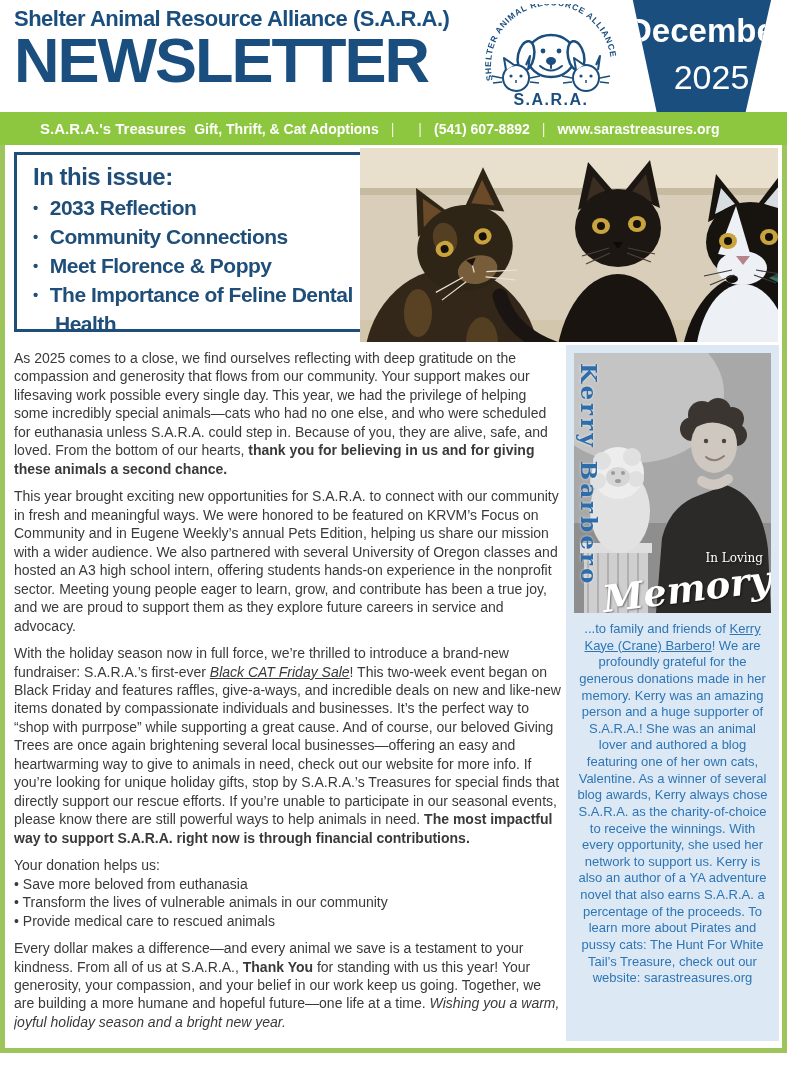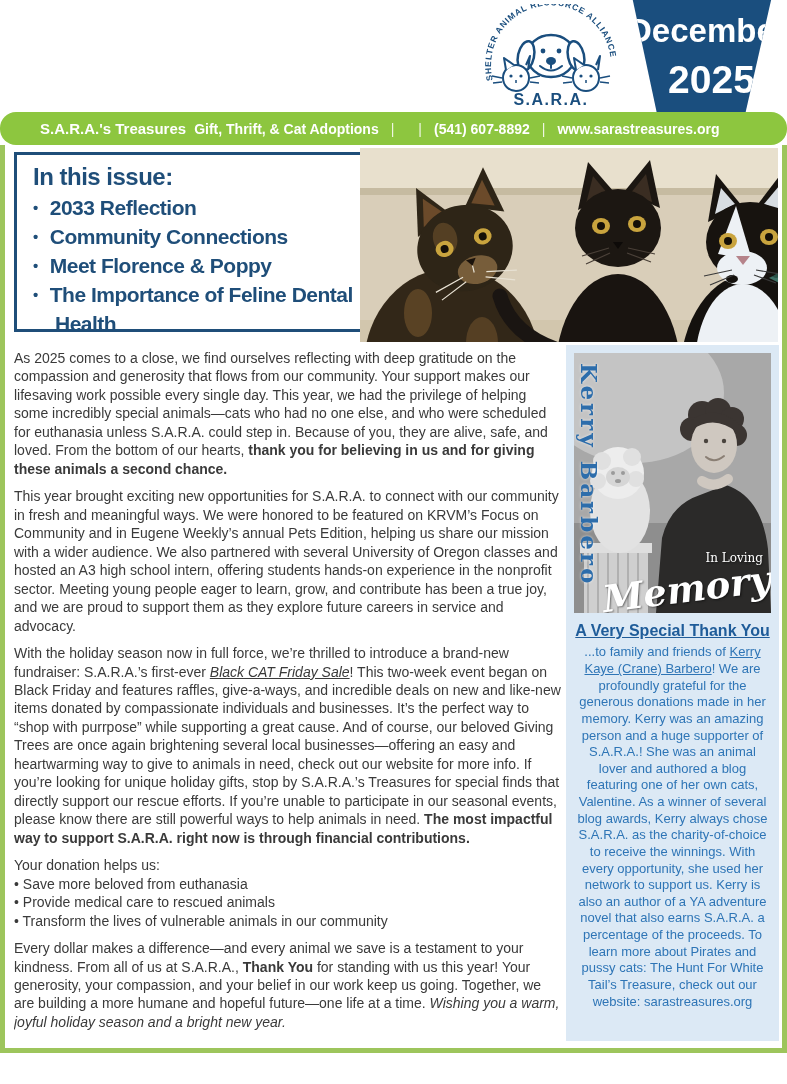--- a/index.html
+++ b/index.html
@@ -12,25 +12,25 @@
   .page{position:relative;width:787px;height:1084px;background:#fff;overflow:hidden;}
 
   
   .masthead{position:absolute;left:14px;top:6px;width:460px;}
   .suptitle{color:var(--navy);font-weight:bold;font-size:22px;letter-spacing:-0.5px;white-space:nowrap;}
   .big-title{color:var(--navy);font-weight:bold;font-size:63px;letter-spacing:-2px;line-height:0.98;margin-top:-2px;white-space:nowrap;}
   .logo-wrap{position:absolute;left:474px;top:4px;width:154px;height:106px;}
   .banner{position:absolute;left:628px;top:0;width:159px;height:112px;background:var(--navy);
           clip-path:polygon(3% 0,90% 0,74% 100%,18% 100%);color:#fff;text-align:center;}
   .banner .month{font-size:33px;font-weight:bold;margin-top:12px;}
-  .banner .year{font-size:39px;font-weight:bold;margin-top:8px;padding-left:8px;}
+  .banner .year{font-size:34px;font-weight:normal;margin-top:8px;padding-left:8px;}
 
   
   .infobar{position:absolute;left:0;top:112px;width:787px;height:33px;background:var(--green);
-           color:#fff;display:flex;align-items:center;padding-left:40px;font-size:14px;white-space:nowrap;border-radius:16px;}
+           color:#fff;display:flex;align-items:center;padding-left:40px;font-size:14px;white-space:nowrap;}
   .infobar .brand{font-weight:bold;font-size:15px;margin-right:8px;}
   .infobar .sep{margin:0 12px;opacity:.85;font-weight:normal;}
   .infobar span{font-weight:bold;}
 
   
   .gframe{position:absolute;background:var(--border-green);}
   .g-left{left:0;top:145px;width:5px;height:908px;}
   .g-right{left:782px;top:145px;width:5px;height:908px;}
   .g-bottom{left:0;top:1048px;width:787px;height:5px;}
 
@@ -66,20 +66,24 @@
                 text-shadow:1px 1px 2px rgba(0,0,0,.5);}
   .memorial-text{padding:8px 9px 0;text-align:center;color:var(--sidebar-text);font-size:13px;line-height:1.28;}
   .memorial-heading{color:var(--heading-blue);font-weight:bold;font-size:16px;text-decoration:underline;
                     text-align:center;margin-bottom:3px;}
 </style>
 </head>
 <body>
 
 <div class="page">
 
+  <div class="masthead">
+    <div class="suptitle">Shelter Animal Resource Alliance (S.A.R.A.)</div>
+    <div class="big-title">NEWSLETTER</div>
+  </div>
 
   <div class="logo-wrap">
     <svg width="154" height="106" viewBox="0 0 154 106">
       <defs>
           <path id="arc" d="M 20 80 A 60 60 0 1 1 134 80" fill="none"></path>
         </defs>
       <text font-size="8.5" font-weight="bold" fill="#1a4e7e" letter-spacing="0.8" font-family="Liberation Sans,sans-serif">
         <textPath href="#arc" startOffset="4"><tspan>SHELTER ANIMAL RESOURCE ALLIANCE</tspan></textPath>
       </text>
 
@@ -203,22 +207,22 @@
   </div>
 
   <div class="article">
     <p><span>As 2025 comes to a close, we find ourselves reflecting with deep gratitude on the compassion and generosity that flows from our community. Your support makes our lifesaving work possible every single day. This year, we had the privilege of helping some incredibly special animals—cats who had no one else, and who were scheduled for euthanasia unless S.A.R.A. could step in. Because of you, they are alive, safe, and loved. From the bottom of our hearts, </span><span style="font-weight: bold;">thank you for believing in us and for giving these animals a second chance.</span></p>
     <p><span>This year brought exciting new opportunities for S.A.R.A. to connect with our community in fresh and meaningful ways. We were honored to be featured on KRVM’s Focus on Community and in Eugene Weekly’s annual Pets Edition, helping us share our mission with a wider audience. We also partnered with several University of Oregon classes and hosted an A3 high school intern, offering students hands-on experience in the nonprofit sector. Meeting young people eager to learn, grow, and contribute has been a true joy, and we are proud to support them as they explore future careers in service and advocacy.</span></p>
     <p><span>With the holiday season now in full force, we’re thrilled to introduce a brand-new fundraiser: S.A.R.A.’s first-ever </span><span style="font-style: italic; text-decoration: underline;">Black CAT Friday Sale</span><span>! This two-week event began on Black Friday and features raffles, give-a-ways, and incredible deals on new and like-new items donated by compassionate individuals and businesses. It’s the perfect way to “shop with purrpose” while supporting a great cause. And of course, our beloved Giving Trees are once again brightening several local businesses—offering an easy and heartwarming way to give to animals in need, check out our website for more info. If you’re looking for unique holiday gifts, stop by S.A.R.A.’s Treasures for special finds that directly support our rescue efforts. If you’re unable to participate in our seasonal events, please know there are still powerful ways to help animals in need. </span><span style="font-weight: bold;">The most impactful way to support S.A.R.A. right now is through financial contributions.</span></p>
     <div class="donation">
       <div>Your donation helps us:</div>
       <ul>
           <li>Save more beloved from euthanasia</li>
+          <li>Transform the lives of vulnerable animals in our community</li>
           <li>Provide medical care to rescued animals</li>
-          <li>Transform the lives of vulnerable animals in our community</li>
         </ul>
     </div>
     <p><span>Every dollar makes a difference—and every animal we save is a testament to your kindness. From all of us at S.A.R.A., </span><span style="font-weight: bold;">Thank You</span><span> for standing with us this year! Your generosity, your compassion, and your belief in our work keep us going. Together, we are building a more humane and hopeful future—one life at a time. </span><span style="font-style: italic;">Wishing you a warm, joyful holiday season and a bright new year.</span></p>
   </div>
 
   <div class="memorial">
     <div class="kerry-photo">
       <svg width="197" height="260" viewBox="0 0 197 260">
         <rect width="197" height="260" fill="#a8a8a8"></rect>
         <ellipse cx="60" cy="40" rx="90" ry="70" fill="#c4c4c4"></ellipse>
@@ -249,18 +253,17 @@
         <circle cx="132" cy="88" r="2.2" fill="#4a443e"></circle>
           <circle cx="150" cy="88" r="2.2" fill="#4a443e"></circle>
         <path d="M132 104 Q140 111 150 103" stroke="#8a7f74" stroke-width="2" fill="none" stroke-linecap="round"></path>
         <path d="M128 128 Q140 136 154 126" stroke="#cfc8c0" stroke-width="10" fill="none" stroke-linecap="round"></path>
       </svg>
       <div class="kerry-name">Kerry Barbero</div>
       <div class="loving-line1">In Loving</div>
       <div class="loving-line2">Memory</div>
     </div>
     <div class="memorial-text">
-      <div class="memorial-heading">A Very Special Thank You</div>
       <div><span>...to family and friends of </span><span style="text-decoration: underline;">Kerry Kaye (Crane) Barbero</span><span>! We are profoundly grateful for the generous donations made in her memory. Kerry was an amazing person and a huge supporter of S.A.R.A.! She was an animal lover and authored a blog featuring one of her own cats, Valentine.  As a winner of several blog awards, Kerry always chose S.A.R.A. as the charity-of-choice to receive the winnings. With every opportunity, she used her network to support us. Kerry is also an author of a YA adventure novel that also earns S.A.R.A. a percentage of the proceeds. To learn more about Pirates and pussy cats: The Hunt For White Tail’s Treasure, check out our website: sarastreasures.org</span></div>
     </div>
   </div>
 
 </div>
 
 </body></html>

